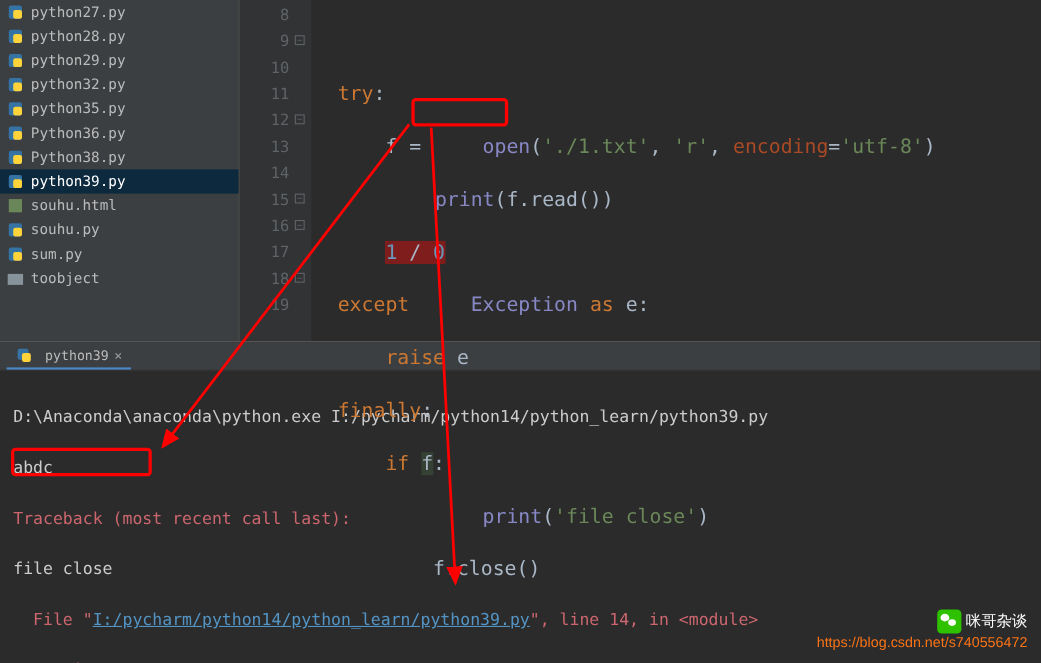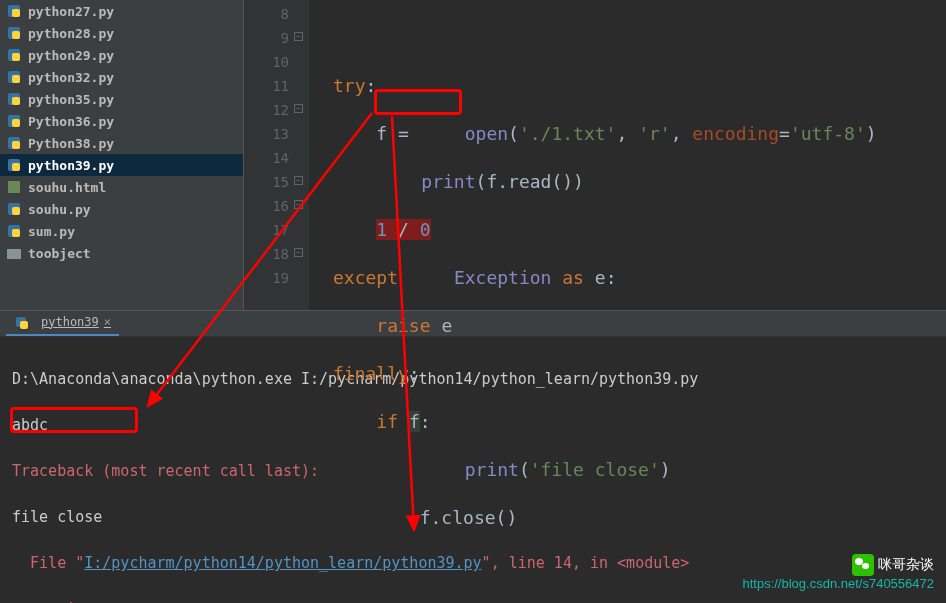--- a/index.html
+++ b/index.html
@@ -10,26 +10,25 @@
   width: 946px;
   height: 603px;
   overflow: hidden;
   position: relative;
 }
 .top-section {
   display: flex;
   height: 310px;
 }
 .file-tree {
-  width: 244px;
+  width: 218px;
   background: #3c3f41;
   border-right: 1px solid #555;
   overflow-y: auto;
   font-size: 13px;
-  font-weight: bold;
 }
 .file-item {
   display: flex;
   align-items: center;
   padding: 3px 6px;
   cursor: pointer;
   color: #bbbbbb;
 }
 .file-item.selected {
   background: #0d293e;
@@ -94,26 +93,26 @@
 .terminal-tabs {
   display: flex;
   background: #3c3f41;
   border-bottom: 1px solid #323232;
   height: 26px;
   align-items: center;
   padding-left: 6px;
 }
 .terminal-tab {
   display: flex;
+  align-items: center;
   gap: 5px;
   padding: 3px 8px;
   font-size: 12px;
   color: #bbbbbb;
   border-bottom: 2px solid #4a88c7;
-  text-decoration: underline;
 }
 .close-x { color: #999; font-size: 12px; }
 .terminal-content {
   padding: 8px 12px;
   font-size: 15px;
   line-height: 23px;
   color: #bbbbbb;
   font-family: 'Consolas', monospace;
   white-space: pre;
 }
@@ -142,21 +141,21 @@
 .watermark-top {
   color: #ffffff;
   font-size: 14px;
   font-family: sans-serif;
   display: flex;
   align-items: center;
   justify-content: flex-end;
   gap: 4px;
 }
 .watermark-bottom {
-  color: #14b8a6;
+  color: #f97316;
   font-size: 13px;
   font-family: sans-serif;
 }
 .wechat-icon {
   width: 22px;
   height: 22px;
   background: #2dc100;
   border-radius: 4px;
   display: inline-block;
   position: relative;

